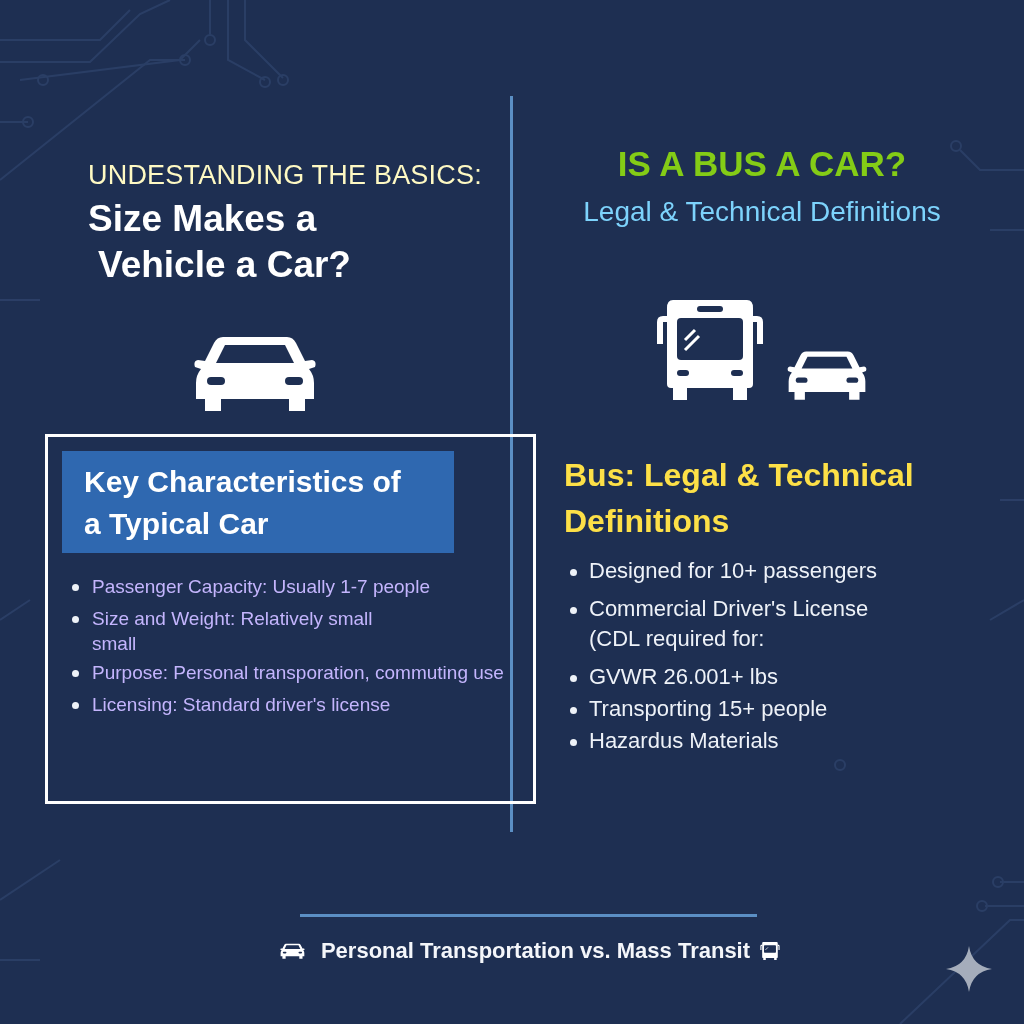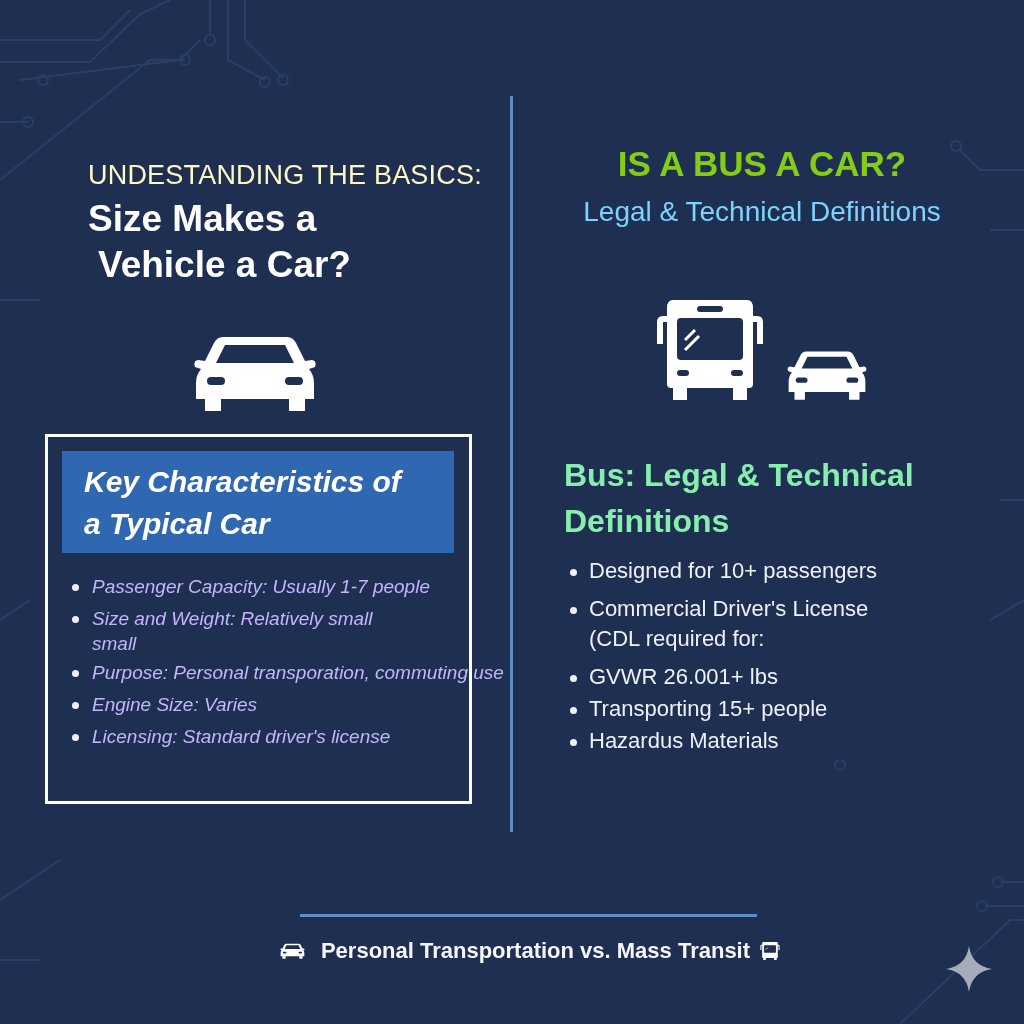--- a/index.html
+++ b/index.html
@@ -24,30 +24,30 @@
 
   
   .vdivider { left: 510px; top: 96px; width: 3px; height: 736px; background: #5b8fc4; }
 
   
   .car-icon-large { left: 193px; top: 333px; width: 124px; height: 80px; }
   .bus-icon-large { left: 655px; top: 298px; width: 110px; height: 104px; }
   .car-icon-small { left: 786px; top: 349px; width: 82px; height: 52px; }
 
   
-  .char-box { left: 45px; top: 434px; width: 427px; height: 370px; border: 3px solid #ffffff; font-style: italic; }
+  .char-box { left: 45px; top: 434px; width: 491px; height: 370px; border: 3px solid #ffffff; }
   .char-header { position: absolute; left: 14px; top: 14px; width: 392px; height: 102px; background: #2f68b0; padding: 10px 22px; }
   .char-header-text { font-size: 30px; font-weight: 700; line-height: 42px; color: #ffffff; }
   .char-list { position: absolute; left: 20px; top: 134px; list-style: none; width: 470px; }
   .char-list li { font-size: 19px; line-height: 32px; color: #c4b5fd; position: relative; padding-left: 24px; white-space: nowrap; }
   .char-list li::before { content: ""; position: absolute; left: 4px; top: 13px; width: 7px; height: 7px; border-radius: 50%; background: #eef2f8; }
   .char-list li .cont { display: block; line-height: 26px; margin-top: -4px; }
 
   
-  .bus-heading { left: 564px; top: 452px; font-size: 32px; font-weight: 700; line-height: 46px; color: #86efac; }
+  .bus-heading { left: 564px; top: 452px; font-size: 32px; font-weight: 700; line-height: 46px; color: #fde047; }
   .bus-list { left: 567px; top: 555px; list-style: none; width: 400px; }
   .bus-list li { font-size: 22px; line-height: 32px; color: #eef2f8; position: relative; padding-left: 22px; white-space: nowrap; }
   .bus-list li::before { content: ""; position: absolute; left: 3px; top: 14px; width: 7px; height: 7px; border-radius: 50%; background: #eef2f8; }
   .bus-list li.plain { padding-left: 22px; margin-top: -2px; }
   .bus-list li.plain::before { display: none; }
   .bus-list li.gap { margin-top: 6px; }
 
   
   .hdivider { left: 300px; top: 914px; width: 457px; height: 3px; background: #5b8fc4; }
   .footer-row { left: 280px; top: 933px; width: 500px; height: 36px; display: flex; align-items: center; }
@@ -132,21 +132,20 @@
 
 <div class="abs char-box">
   <div class="char-header">
     <div class="char-header-text">Key Characteristics of</div>
     <div class="char-header-text">a Typical Car</div>
   </div>
   <ul class="char-list">
     <li><span>Passenger Capacity: Usually 1-7 people</span></li>
     <li><span>Size and Weight: Relatively small</span><span class="cont">small</span></li>
     <li><span>Purpose: Personal transporation, commuting use</span></li>
-    <li><span>Engine Size: Varies</span></li>
     <li><span>Licensing: Standard driver's license</span></li>
   </ul>
 </div>
 
 <div class="abs bus-heading">
   <div>Bus: Legal &amp; Technical</div>
   <div>Definitions</div>
 </div>
 <ul class="abs bus-list">
   <li>Designed for 10+ passengers</li>

